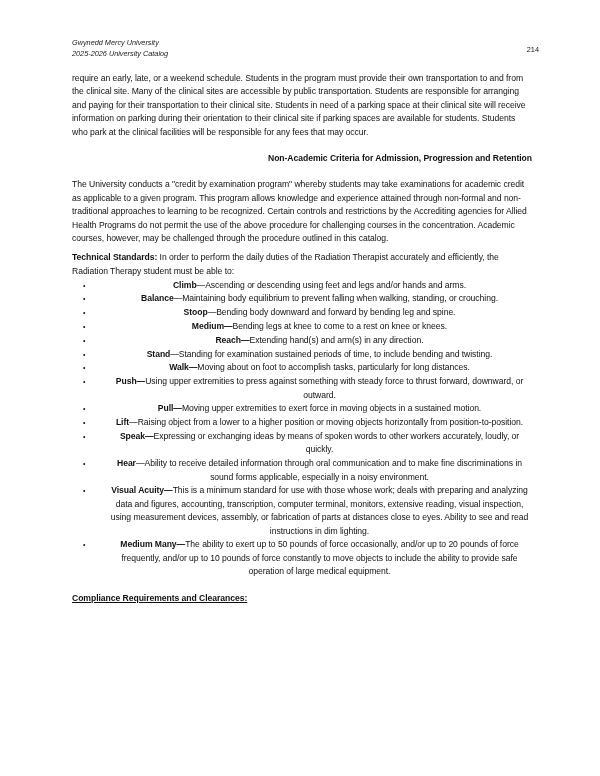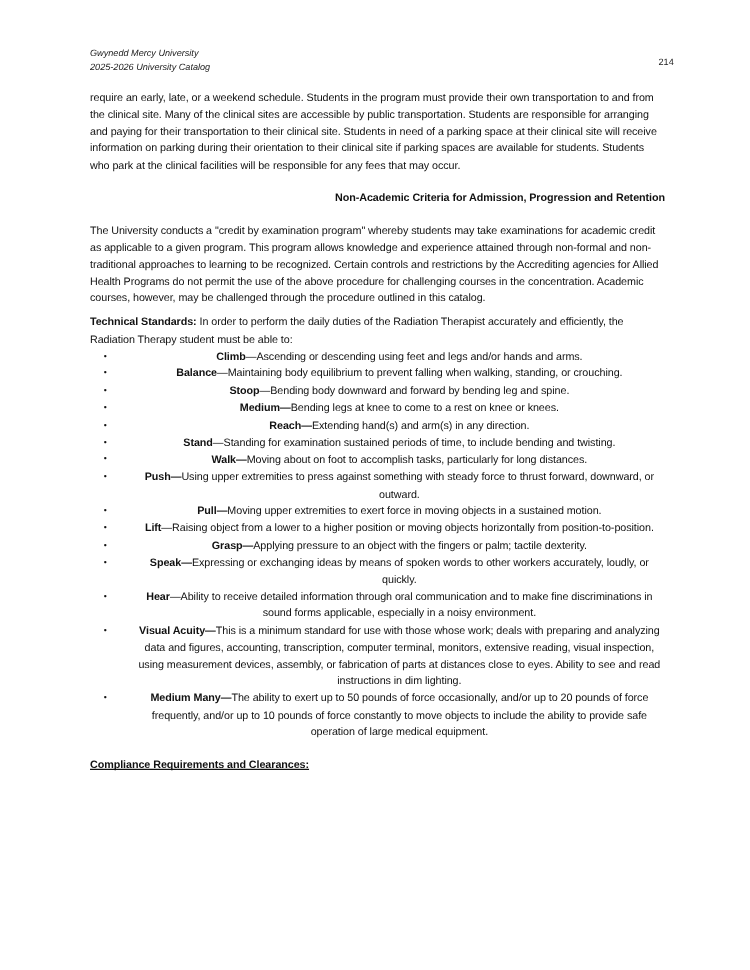--- a/index.html
+++ b/index.html
@@ -110,21 +110,20 @@
       <li><span class="bullet">•</span><span class="bold">Climb</span><span>—</span><span>Ascending or descending using feet and legs and/or hands and arms.</span></li>
       <li><span class="bullet">•</span><span class="bold">Balance</span><span>—</span><span>Maintaining body equilibrium to prevent falling when walking, standing, or crouching.</span></li>
       <li><span class="bullet">•</span><span class="bold">Stoop</span><span>—</span><span>Bending body downward and forward by bending leg and spine.</span></li>
       <li><span class="bullet">•</span><span class="bold">Medium</span><span class="bold">—</span><span>Bending legs at knee to come to a rest on knee or knees.</span></li>
       <li><span class="bullet">•</span><span class="bold">Reach</span><span class="bold">—</span><span>Extending hand(s) and arm(s) in any direction.</span></li>
       <li><span class="bullet">•</span><span class="bold">Stand</span><span>—</span><span>Standing for examination sustained periods of time, to include bending and twisting.</span></li>
       <li><span class="bullet">•</span><span class="bold">Walk</span><span class="bold">—</span><span>Moving about on foot to accomplish tasks, particularly for long distances.</span></li>
       <li><span class="bullet">•</span><span class="bold">Push</span><span class="bold">—</span><span>Using upper extremities to press against something with steady force to thrust forward, downward, or outward.</span></li>
       <li><span class="bullet">•</span><span class="bold">Pull</span><span class="bold">—</span><span>Moving upper extremities to exert force in moving objects in a sustained motion.</span></li>
       <li><span class="bullet">•</span><span class="bold">Lift</span><span>—</span><span>Raising object from a lower to a higher position or moving objects horizontally from position-to-position.</span></li>
-      <li><span class="bullet">•</span><span class="bold">Grasp</span><span class="bold">—</span><span>Applying pressure to an object with the fingers or palm; tactile dexterity.</span></li>
       <li><span class="bullet">•</span><span class="bold">Speak</span><span class="bold">—</span><span>Expressing or exchanging ideas by means of spoken words to other workers accurately, loudly, or quickly.</span></li>
       <li><span class="bullet">•</span><span class="bold">Hear</span><span>—</span><span>Ability to receive detailed information through oral communication and to make fine discriminations in sound forms applicable, especially in a noisy environment.</span></li>
       <li><span class="bullet">•</span><span class="bold">Visual Acuity</span><span class="bold">—</span><span>This is a minimum standard for use with those whose work; deals with preparing and analyzing data and figures, accounting, transcription, computer terminal, monitors, extensive reading, visual inspection, using measurement devices, assembly, or fabrication of parts at distances close to eyes. Ability to see and read instructions in dim lighting.</span></li>
       <li><span class="bullet">•</span><span class="bold">Medium Many</span><span class="bold">—</span><span>The ability to exert up to 50 pounds of force occasionally, and/or up to 20 pounds of force frequently, and/or up to 10 pounds of force constantly to move objects to include the ability to provide safe operation of large medical equipment.</span></li>
     </ul>
 
     <div class="compliance">Compliance Requirements and Clearances:</div>
 
   </div>
 </div>

